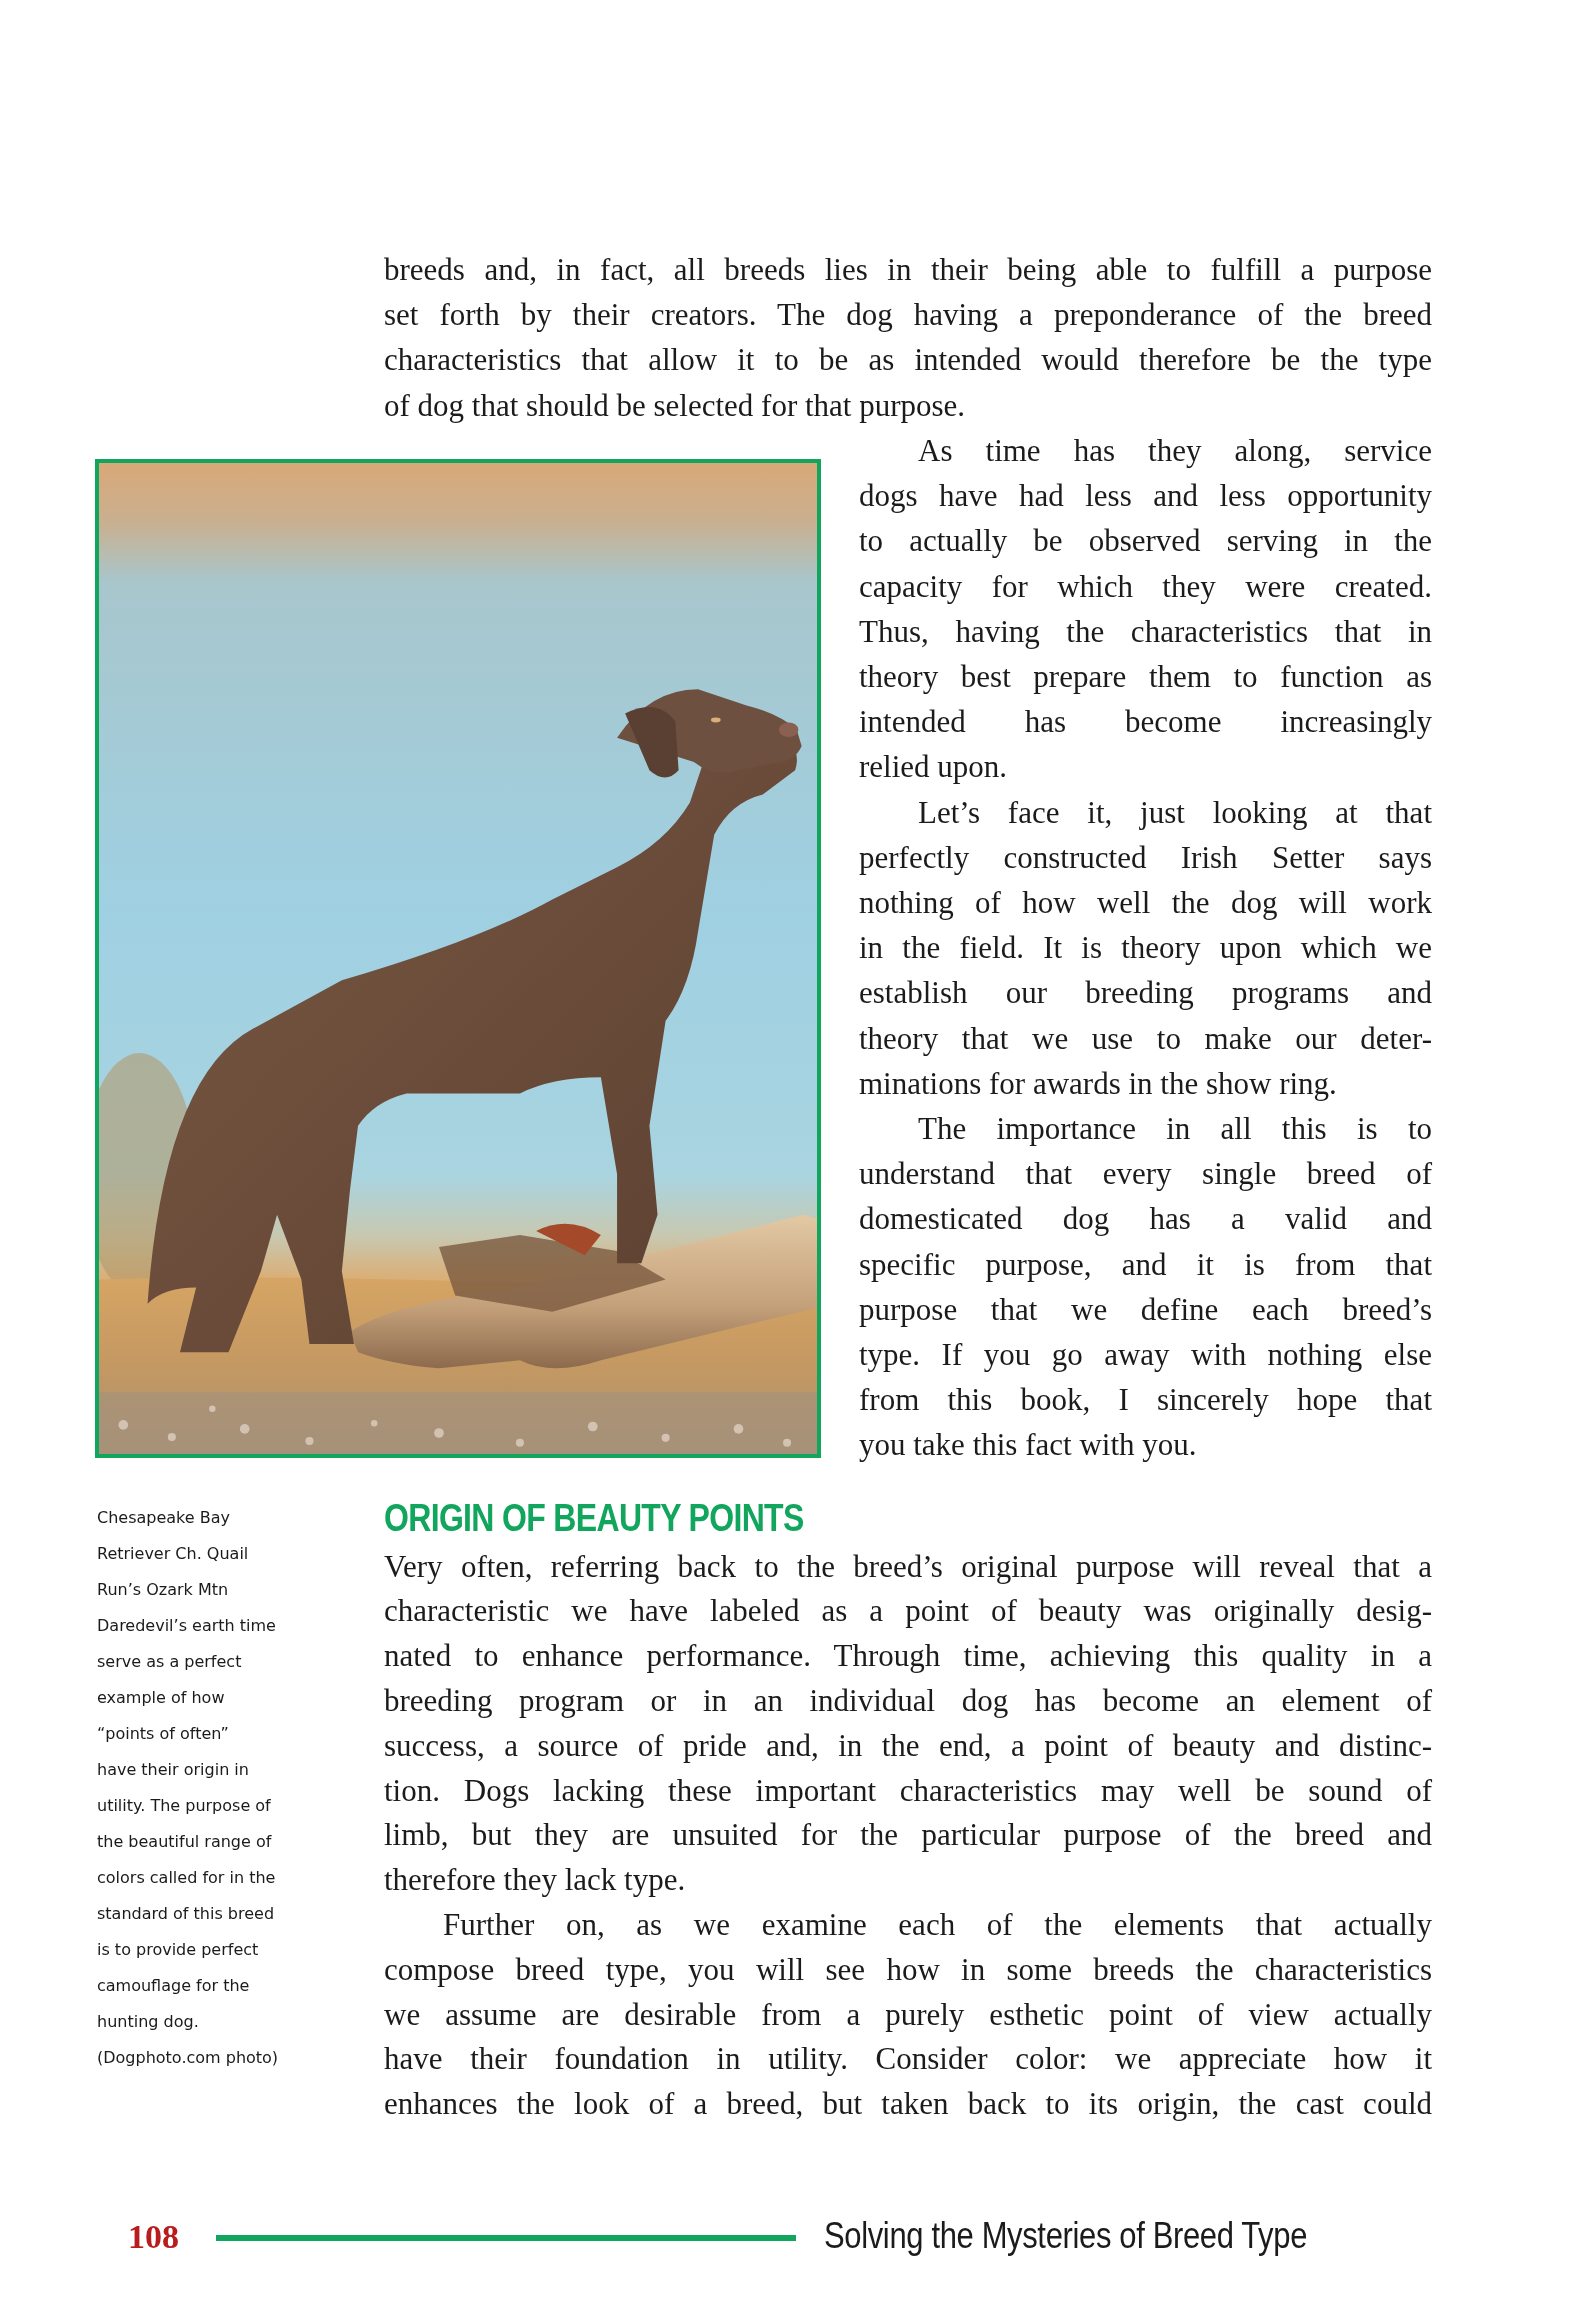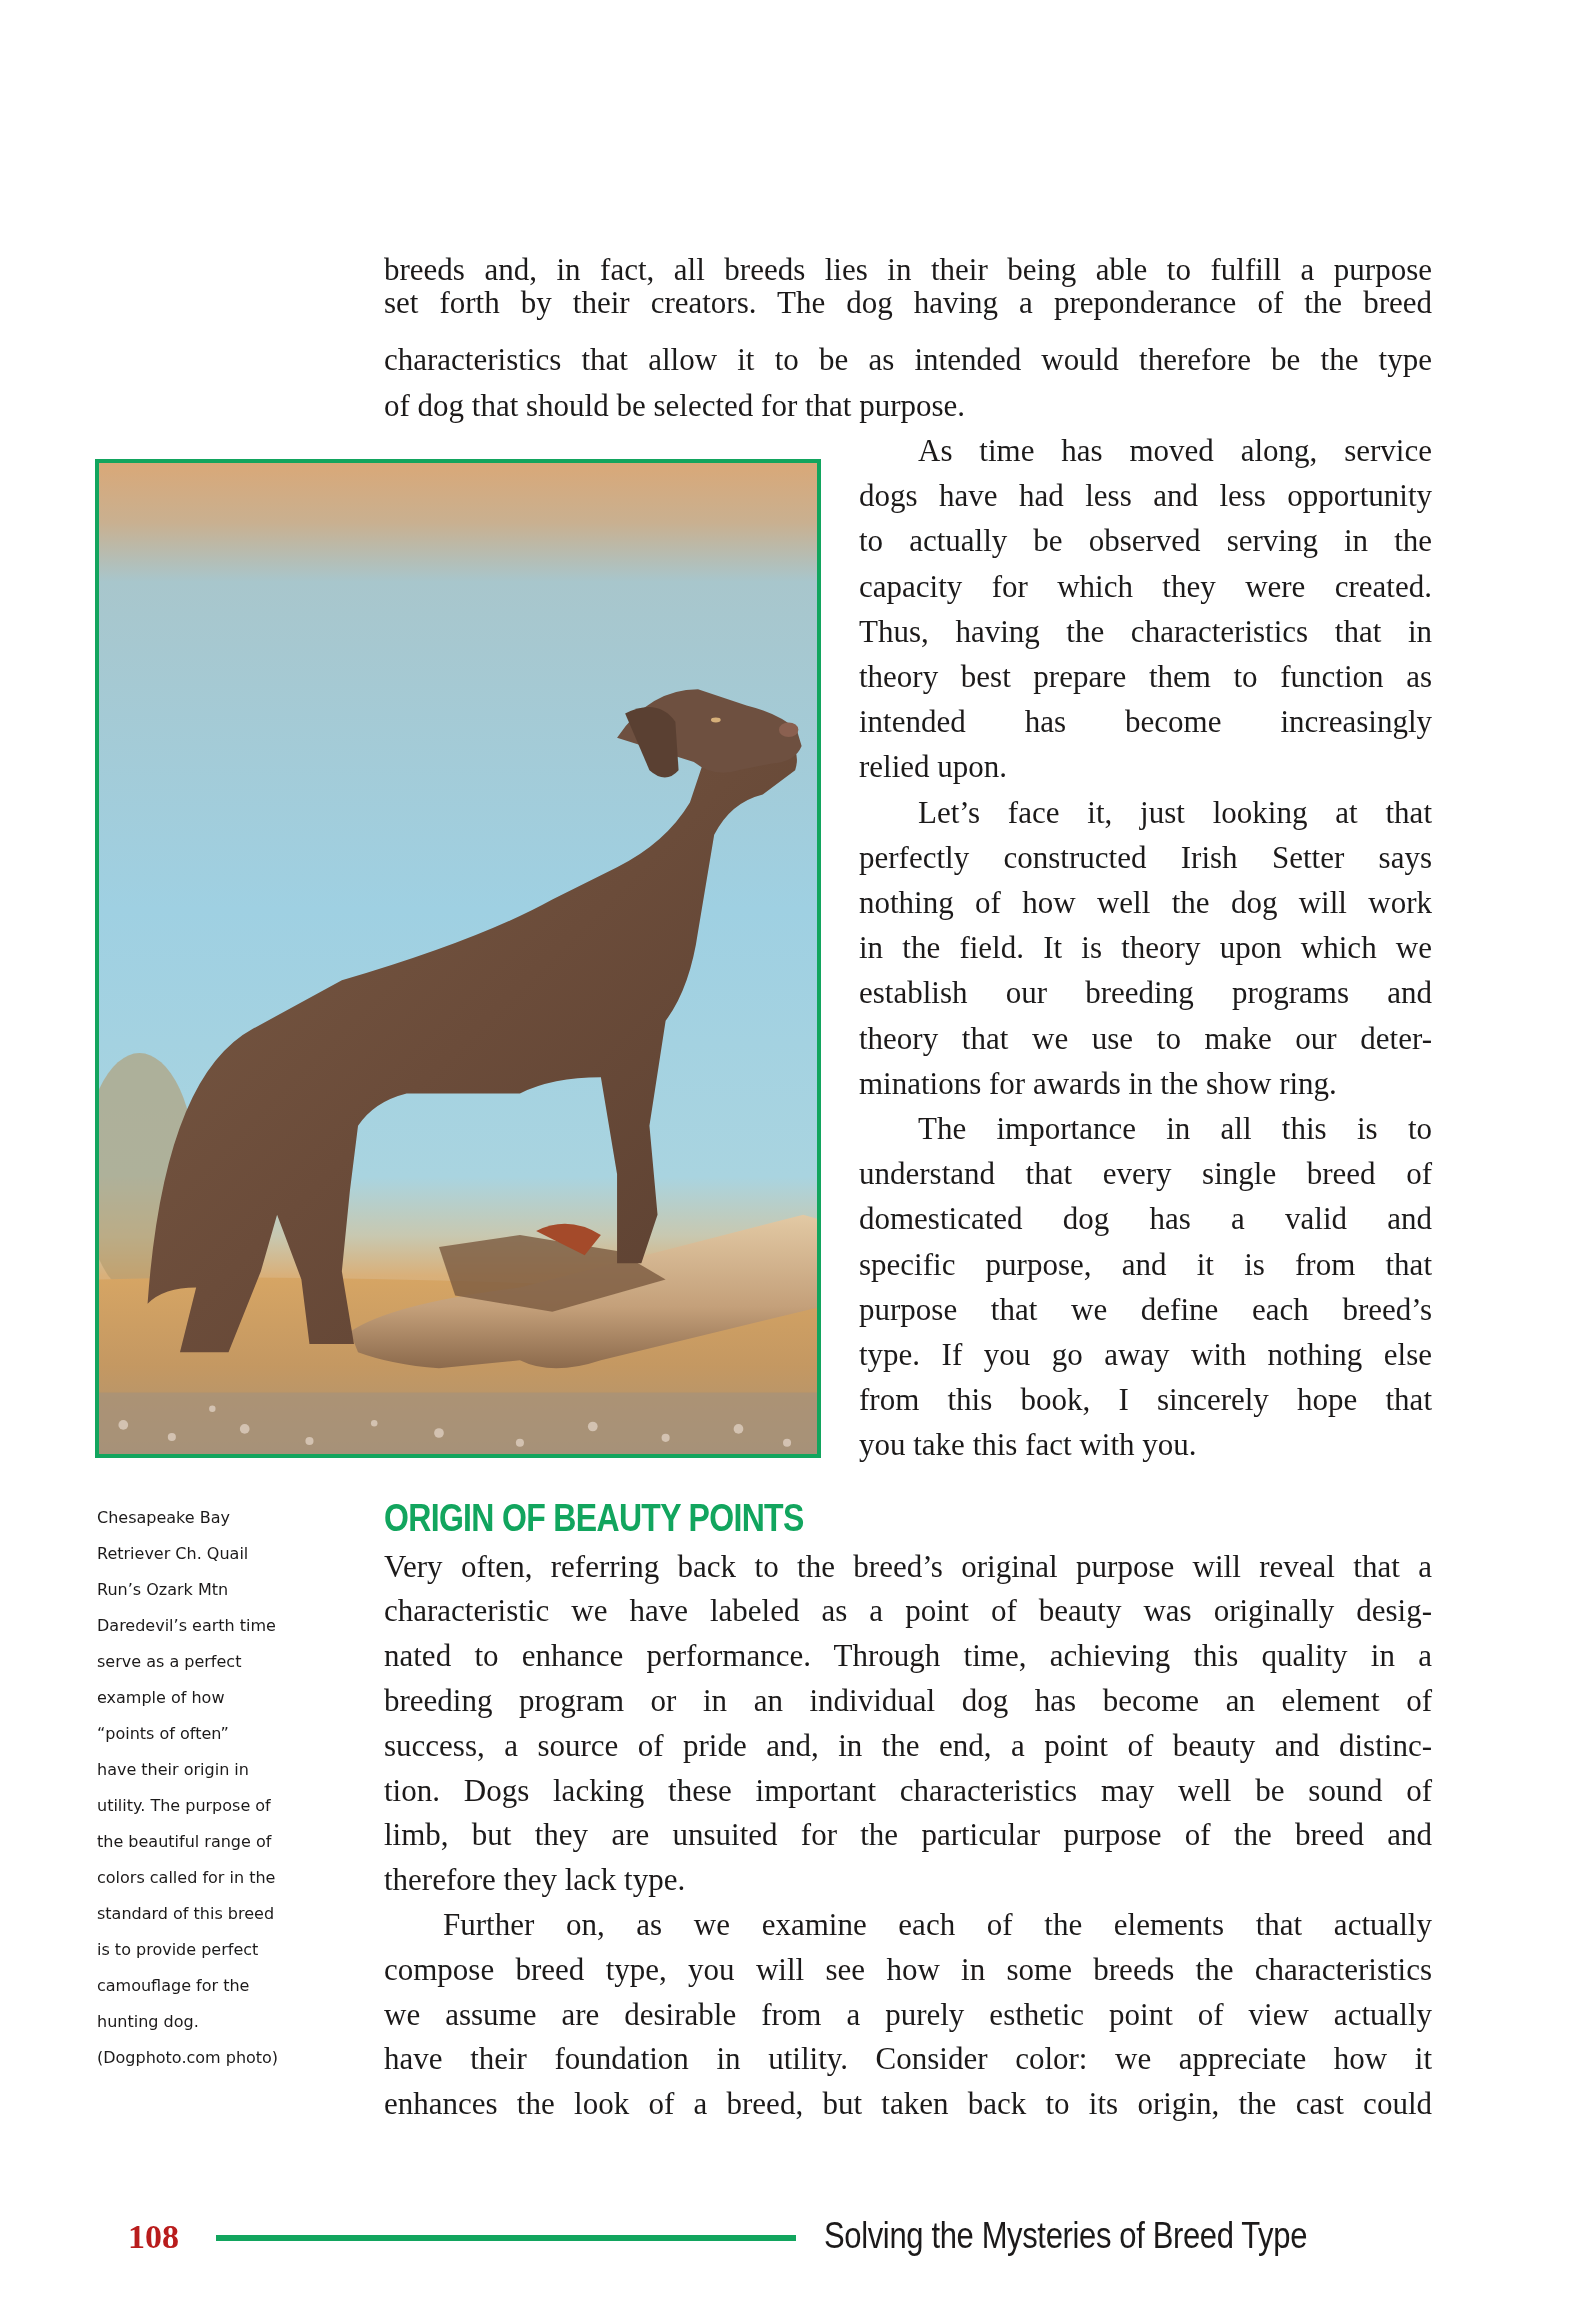--- a/index.html
+++ b/index.html
@@ -60,21 +60,21 @@
     transform: scaleX(0.86); transform-origin: left center; letter-spacing: -0.4px;
   }
 </style>
 </head>
 <body>
 
 <div class="page">
 
   <div>
     <div class="line col-full" style="top:247px">breeds and, in fact, all breeds lies in their being able to fulfill a purpose</div>
-    <div class="line col-full" style="top:280px">set forth by their creators. The dog having a preponderance of the breed</div>
+    <div class="line col-full" style="top:292px">set forth by their creators. The dog having a preponderance of the breed</div>
     <div class="line col-full" style="top:337px">characteristics that allow it to be as intended would therefore be the type</div>
     <div class="line col-full last" style="top:383px">of dog that should be selected for that purpose.</div>
   </div>
 
   <div class="photo-frame">
     <svg viewBox="0 0 887 1226" preserveAspectRatio="none">
       <defs>
         <linearGradient id="sky" x1="0" y1="0" x2="0" y2="1">
           <stop offset="0" stop-color="#d9a878"></stop>
           <stop offset="0.06" stop-color="#c9b090"></stop>
@@ -136,21 +136,21 @@
         <path d="M650 310 Q 690 290 712 320 L 716 380 Q 700 398 680 380 Z" fill="#5a4032"></path>
 
         <ellipse cx="762" cy="318" rx="6" ry="3" fill="#d7b07a"></ellipse>
 
         <ellipse cx="852" cy="330" rx="12" ry="9" fill="#8a6050"></ellipse>
       </g>
     </svg>
   </div>
 
   <div>
-    <div class="line col-right indent" style="top:428px">As time has moved along, service</div>
+    <div class="line col-right indent" style="top:428px">As time has they along, service</div>
     <div class="line col-right" style="top:473px">dogs have had less and less opportunity</div>
     <div class="line col-right" style="top:518px">to actually be observed serving in the</div>
     <div class="line col-right" style="top:564px">capacity for which they were created.</div>
     <div class="line col-right" style="top:609px">Thus, having the characteristics that in</div>
     <div class="line col-right" style="top:654px">theory best prepare them to function as</div>
     <div class="line col-right" style="top:699px">intended has become increasingly</div>
     <div class="line col-right last" style="top:744px">relied upon.</div>
     <div class="line col-right indent" style="top:790px">Let’s face it, just looking at that</div>
     <div class="line col-right" style="top:835px">perfectly constructed Irish Setter says</div>
     <div class="line col-right" style="top:880px">nothing of how well the dog will work</div>

